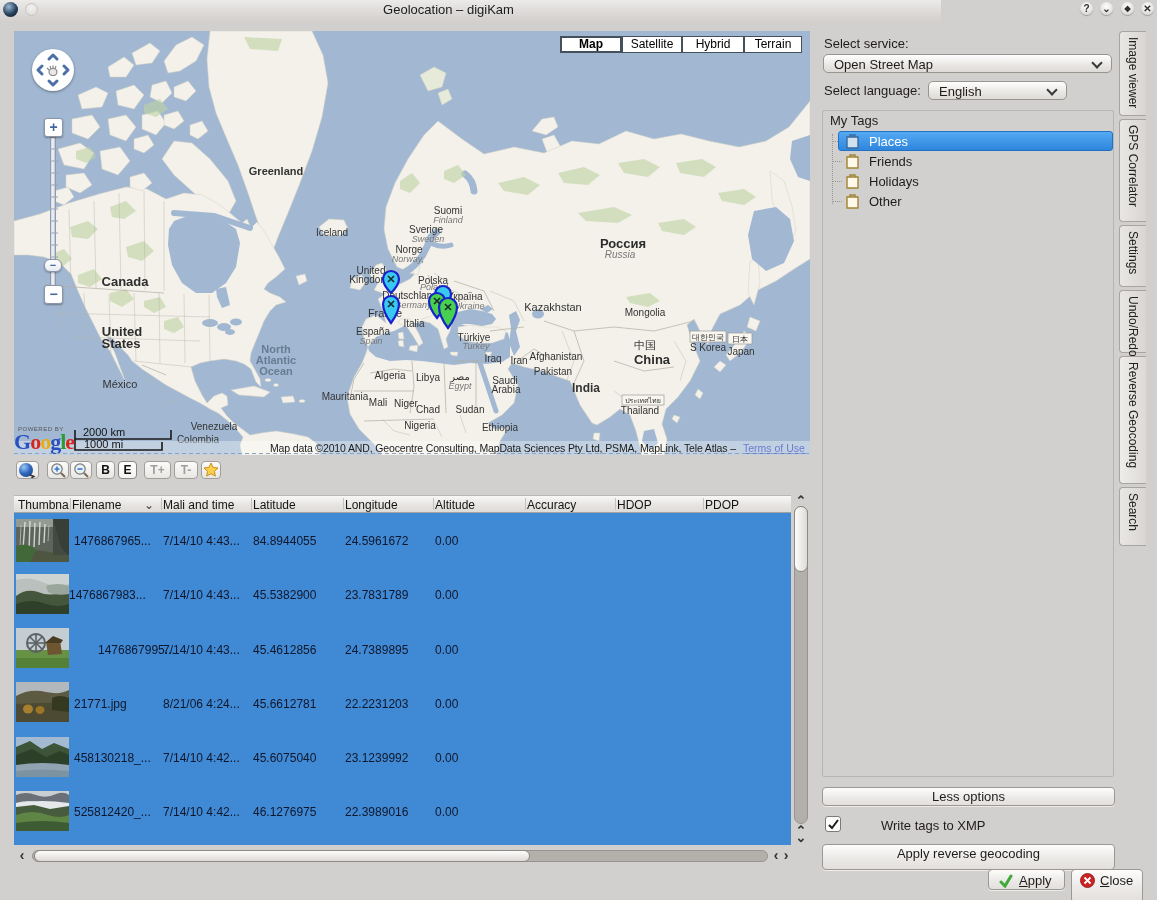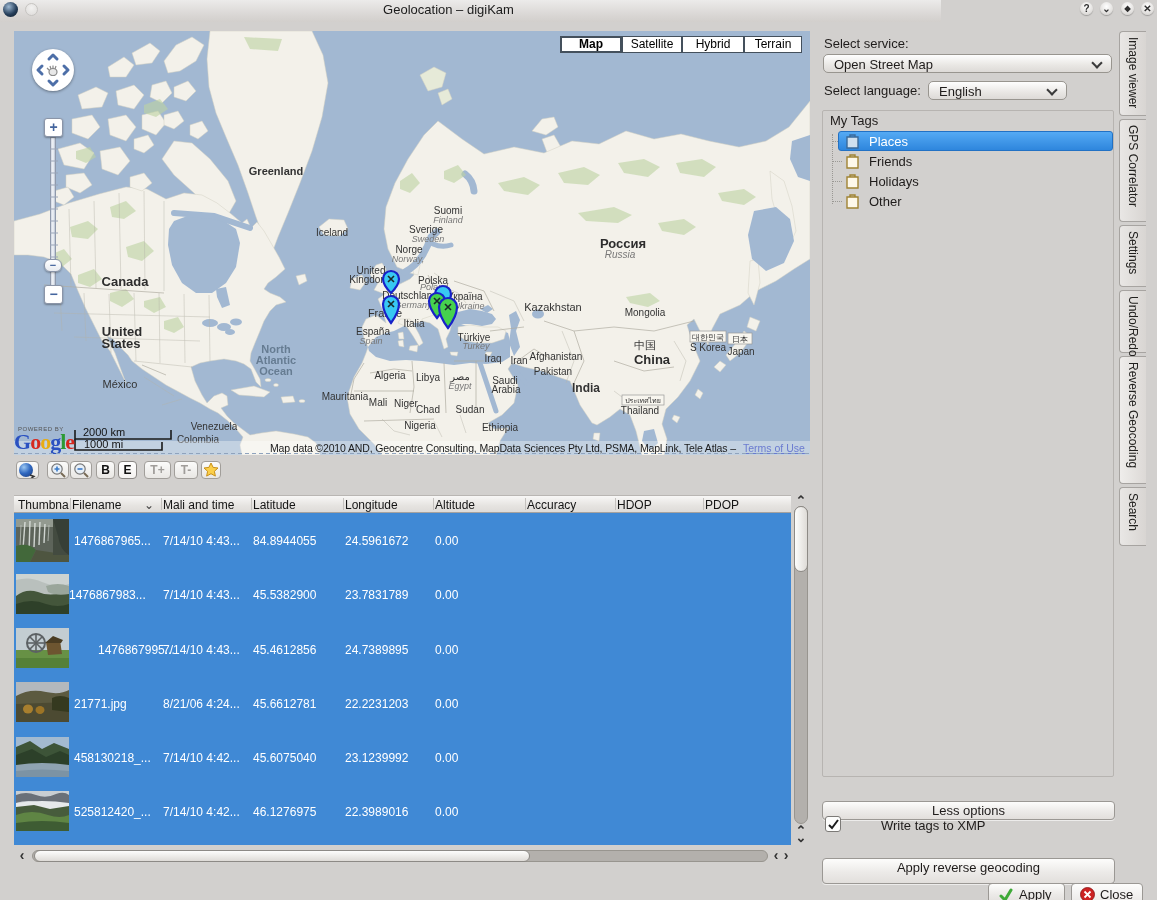--- a/index.html
+++ b/index.html
@@ -11,39 +11,39 @@
     background:linear-gradient(#ecebea,#d9d6d4 70%,#d2cfcc); }
   #titlebar .title { position:absolute; left:0; right:44px; top:2px; text-align:center;
     font-size:13px; color:#1b1b1b; }
   .wbtn { position:absolute; top:2px; width:13px; height:13px; border-radius:50%;
     background:radial-gradient(circle at 50% 35%, #ffffff, #e3e1df 60%, #c9c7c4);
     box-shadow:0 1px 1px rgba(0,0,0,.25);
     color:#2e2e2e; font-size:10px; font-weight:bold; text-align:center; line-height:13px; }
   
   .obtn { position:absolute; background:linear-gradient(#fdfdfc,#eceae8 55%,#e2dfdc);
     border:1px solid #9b9894; border-radius:4px; box-shadow:0 1px 0 rgba(255,255,255,.6);
-    font-size:13px; color:#1f1c1b; text-align:center;margin-top:14px; }
+    font-size:13px; color:#1f1c1b; text-align:center; }
   
   #map { position:absolute; left:14px; top:31px; width:796px; height:424px; background:#a2b8d2; overflow:hidden; }
   
   .mtb { position:absolute; top:5px; height:17px; background:#fff; border:1px solid #44505c;
     font-size:12px; color:#000; text-align:center; line-height:15px; }
   
   
   .tbtn { position:absolute; top:461px; width:22px; height:18px;
     background:linear-gradient(#fbfbfa,#e9e7e4); border:1px solid #a19e9a; border-radius:4px;
     font-weight:bold; font-size:12px; color:#111; text-align:center; line-height:16px; }
   
   #thead { position:absolute; left:14px; top:495px; width:777px; height:18px;
     background:linear-gradient(#f8f7f6,#e6e4e1 60%,#dedbd8);
     border-top:1px solid #b9b6b3; border-bottom:1px solid #a5a29f; }
   #thead span { position:absolute; top:2px; font-size:12px; color:#141414; }
   #thead i.sep { position:absolute; top:2px; bottom:2px; width:1px; background:#c4c1be; }
   #tbody { position:absolute; left:14px; top:513px; width:777px; height:332px; background:#4089d5; overflow:hidden; }
-  .trow-text { position:absolute; font-size:12px; color:#ffffff; }
+  .trow-text { position:absolute; font-size:12px; color:#0f172a; }
   .thumb { position:absolute; left:2px; width:53px; }
   
   .rlabel { position:absolute; font-size:13px; color:#1f1c1b; }
   .combo { position:absolute; height:19px; background:linear-gradient(#fefefe,#e9e7e4 60%,#dddad7);
     border:1px solid #98958f; border-radius:5px; font-size:13px; color:#1f1c1b; }
   .combo .ct { position:absolute; left:10px; top:2px; }
   .combo .arrow { position:absolute; right:10px; top:4px; width:8px; height:8px; border-left:2px solid #3a3a3a; border-bottom:2px solid #3a3a3a; transform:rotate(-45deg); transform-origin:center; }
   #mytags { position:absolute; left:822px; top:110px; width:292px; height:667px;
     border:1px solid #b7b4b1; border-radius:2px; }
   .vtab { position:absolute; left:1119px; width:27px;

